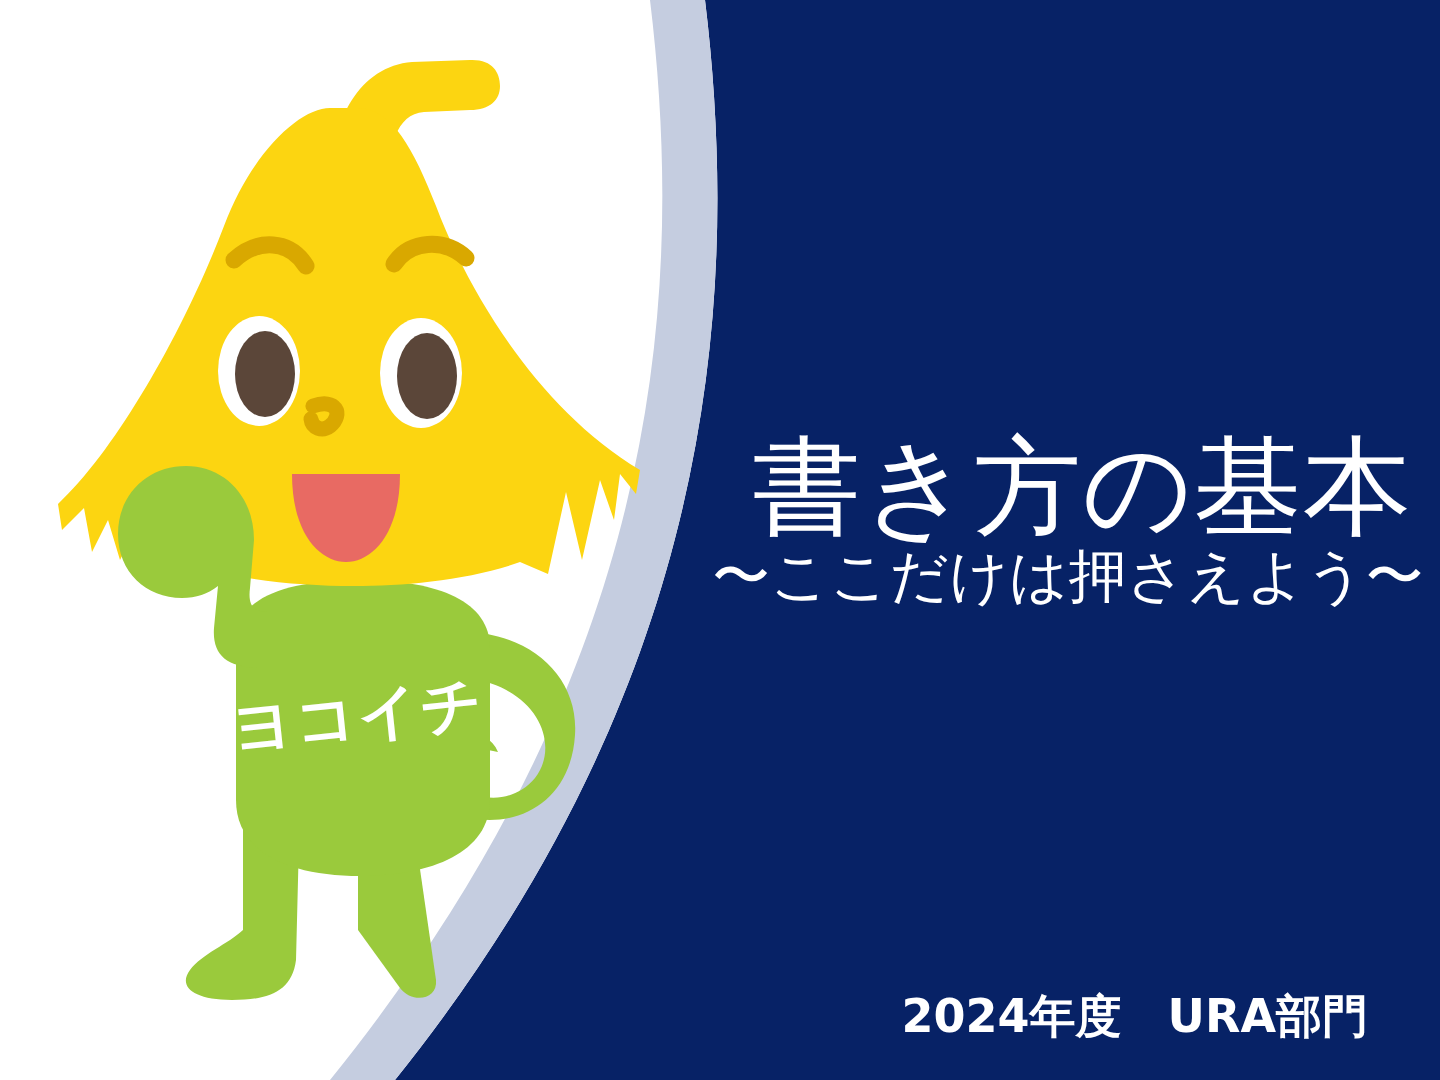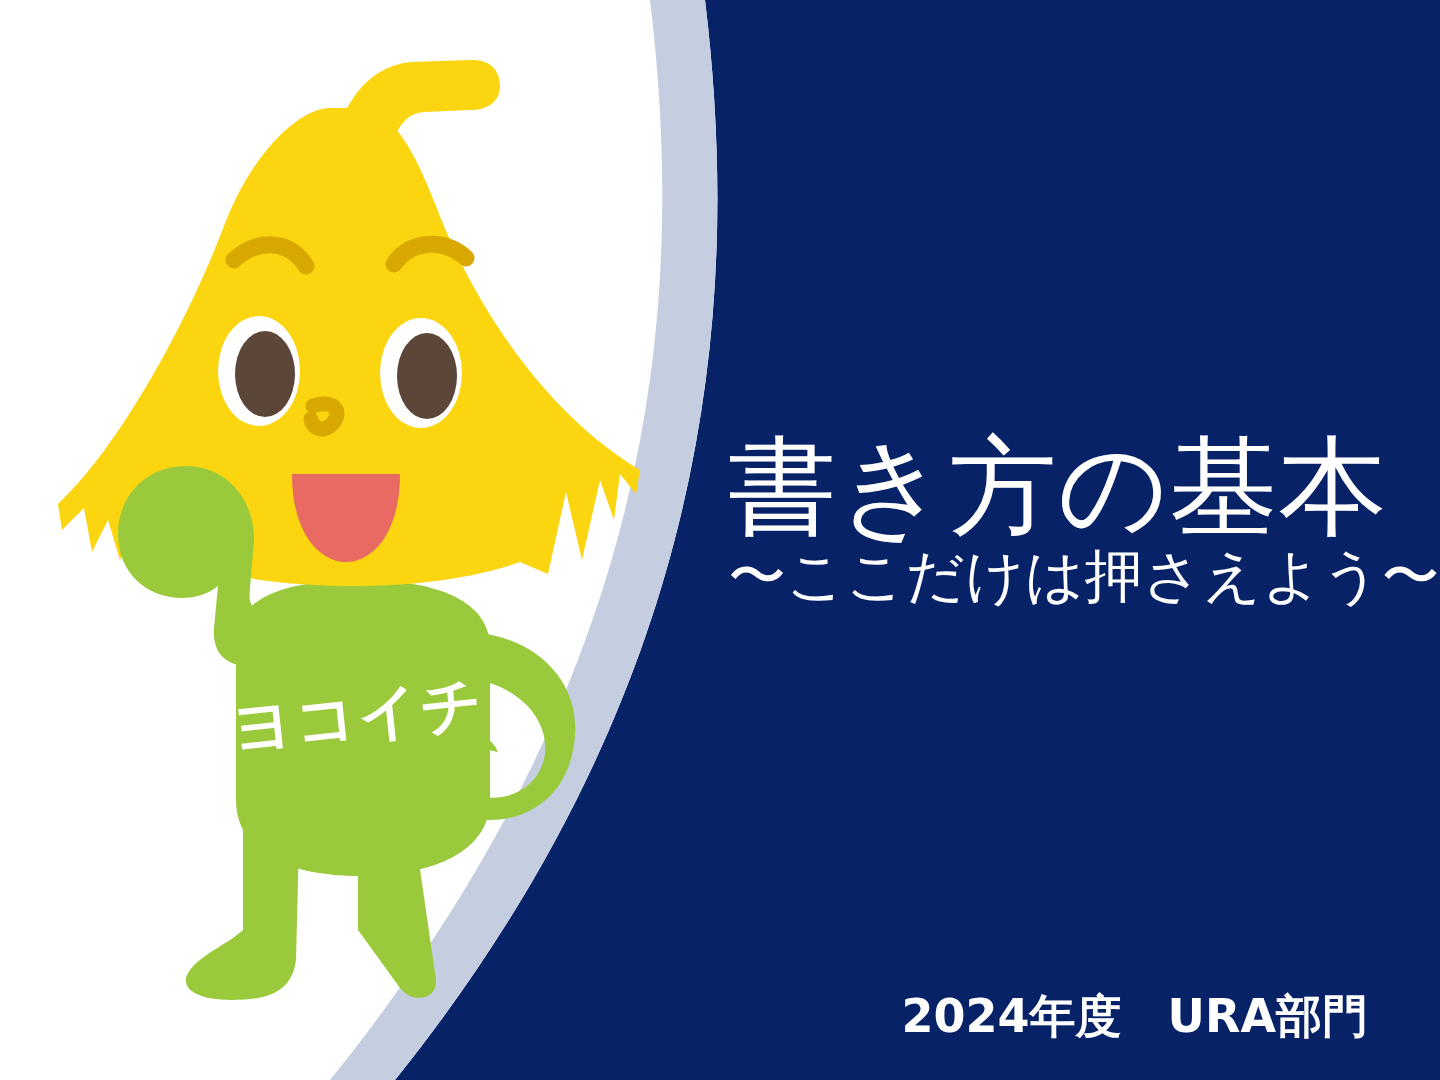--- a/index.html
+++ b/index.html
@@ -35,24 +35,24 @@
     left: 0;
     top: 0;
     width: 720px;
     height: 1080px;
     display: block;
   }
 
   
   .title-block {
     position: absolute;
-    left: 728px;
+    left: 712px;
     top: 430px;
     width: 700px;
-    text-align: left;
+    text-align: right;
     pointer-events: none;
   }
 
   .main-title {
     margin: 0;
     color: #ffffff;
     font-family: "DejaVu Sans", "Liberation Sans", sans-serif;
     font-size: 108px;
     font-weight: 400;
     line-height: 1.06;

